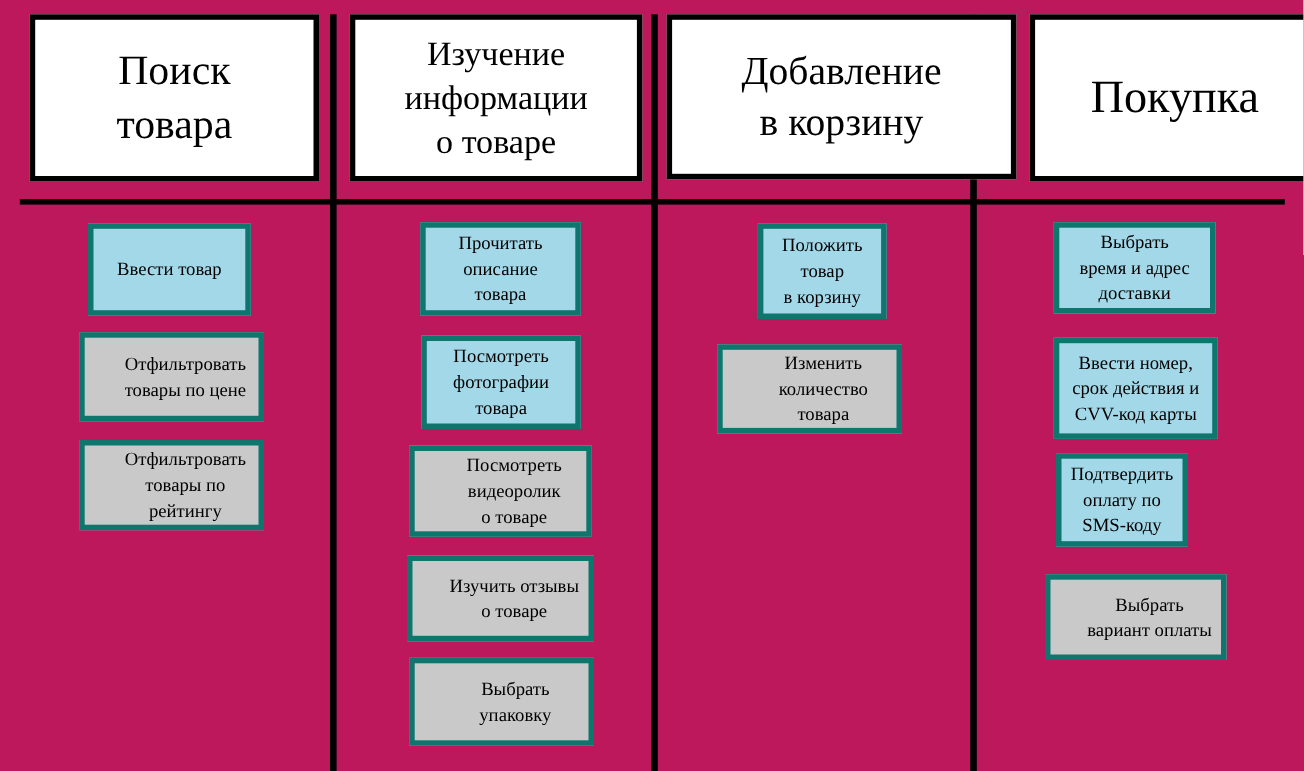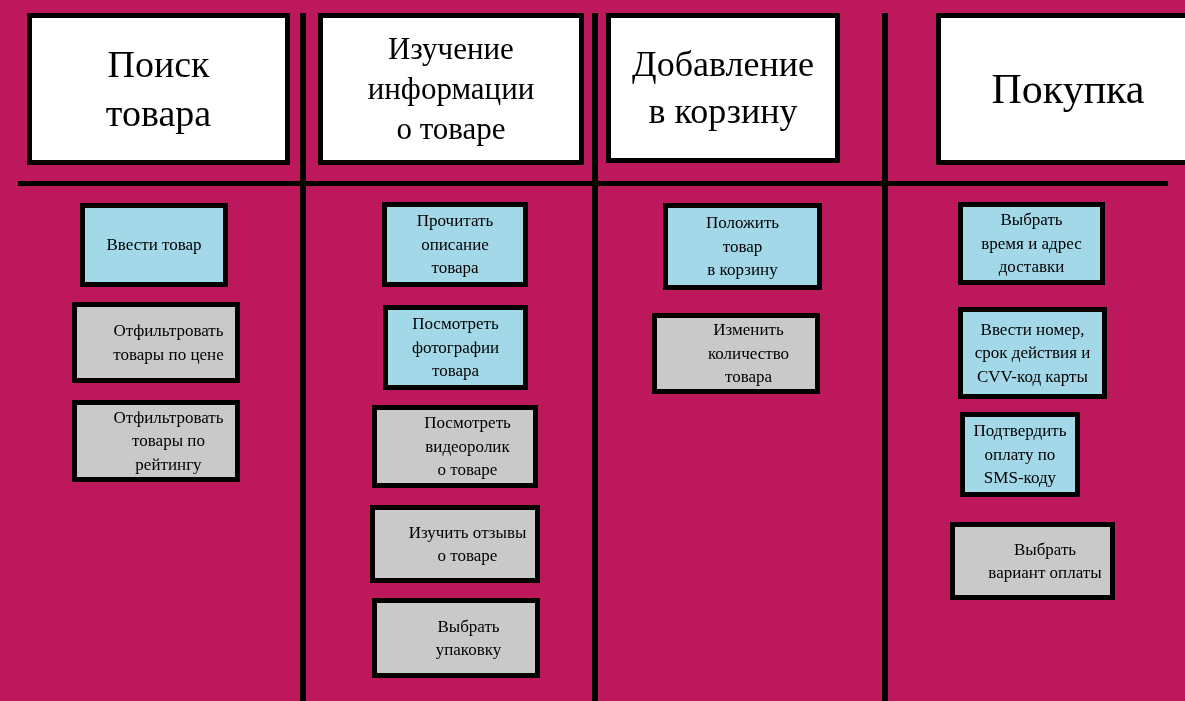--- a/index.html
+++ b/index.html
@@ -35,21 +35,21 @@
     display: flex;
     align-items: center;
     justify-content: center;
     text-align: center;
     white-space: pre-line;
     line-height: 1.3;
   }
   .card {
     position: absolute;
     box-sizing: border-box;
-    border: 5px solid #000000;
+    border: 5px solid #0f766e;
     display: flex;
     align-items: center;
     justify-content: center;
     text-align: center;
     white-space: pre-line;
     font-size: 17px;
     line-height: 1.38;
   }
   .card.blue { background: #A3D8E8; }
   .card.gray { background: #C9C9C9; padding-left: 25px; }
@@ -62,21 +62,21 @@
   <div class="vline" style="left:300px"></div>
   <div class="vline" style="left:592px"></div>
   <div class="vline" style="left:882px"></div>
   <div class="hline"></div>
 
   <div class="hdr" style="left:27px;top:13px;width:263px;height:152px;font-size:38px">Поиск
 товара</div>
   <div class="hdr" style="left:318px;top:13px;width:266px;height:152px;font-size:31px">Изучение
 информации
 о товаре</div>
-  <div class="hdr" style="left:606px;top:13px;width:234px;height:150px;font-size:36px">Добавление
+  <div class="hdr" style="left:606px;top:13px;width:318px;height:150px;font-size:36px">Добавление
 в корзину</div>
   <div class="hdr" style="left:936px;top:13px;width:264px;height:152px;font-size:42px">Покупка</div>
 
   <div class="card blue" style="left:80px;top:203px;width:148px;height:84px">Ввести товар</div>
   <div class="card gray" style="left:72px;top:302px;width:168px;height:81px">Отфильтровать
 товары по цене</div>
   <div class="card gray" style="left:72px;top:400px;width:168px;height:82px">Отфильтровать
 товары по
 рейтингу</div>
 
@@ -87,21 +87,21 @@
 фотографии
 товара</div>
   <div class="card gray" style="left:372px;top:405px;width:166px;height:83px">Посмотреть
 видеоролик
 о товаре</div>
   <div class="card gray" style="left:370px;top:505px;width:170px;height:78px">Изучить отзывы
 о товаре</div>
   <div class="card gray" style="left:372px;top:598px;width:168px;height:80px">Выбрать
 упаковку</div>
 
-  <div class="card blue" style="left:663px;top:203px;width:159px;height:87px">Положить
+  <div class="card blue" style="left:689px;top:203px;width:117px;height:87px">Положить
 товар
 в корзину</div>
   <div class="card gray" style="left:652px;top:313px;width:168px;height:81px">Изменить
 количество
 товара</div>
 
   <div class="card blue" style="left:958px;top:202px;width:147px;height:83px">Выбрать
 время и адрес
 доставки</div>
   <div class="card blue" style="left:958px;top:307px;width:149px;height:92px">Ввести номер,

